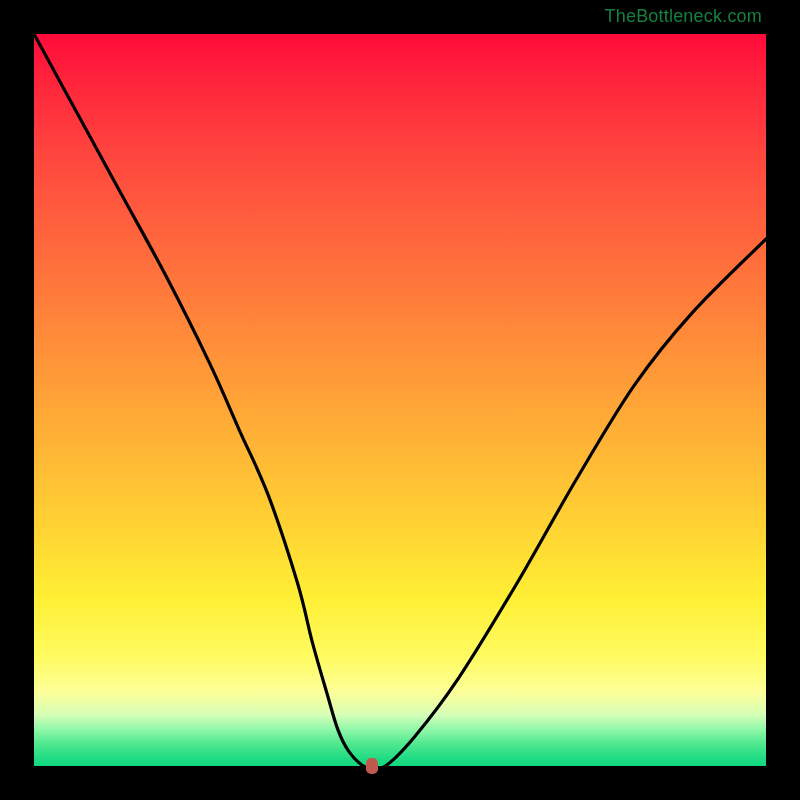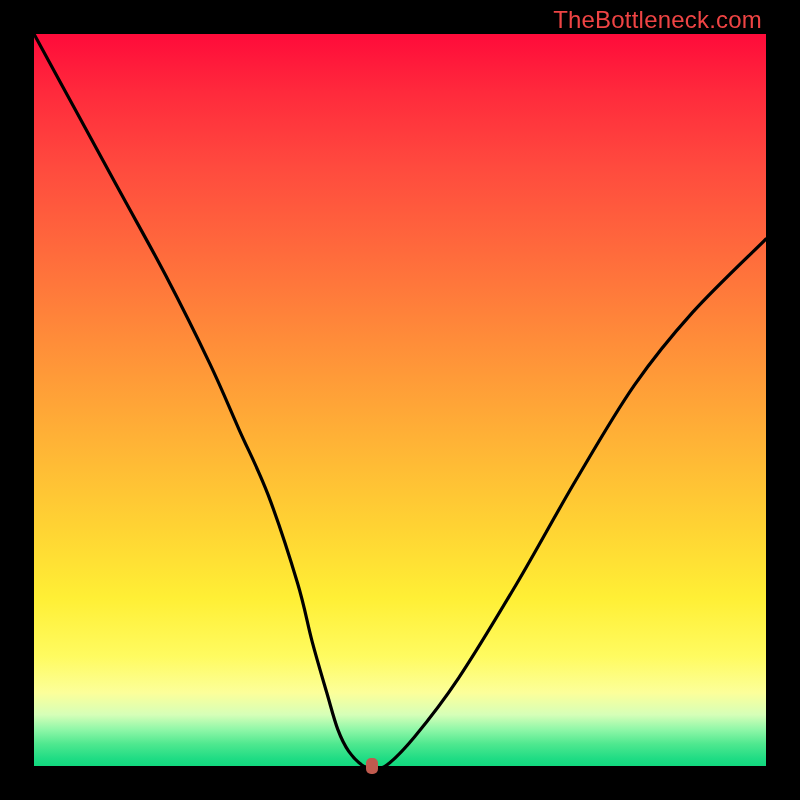--- a/index.html
+++ b/index.html
@@ -39,22 +39,22 @@
       #90f7a8 95%,
       #4fe88f 97%,
       #1fdc84 99%,
       #11d97e 100%
     );
   }
   .watermark {
     position: absolute;
     top: 6px;
     right: 38px;
-    color: #ef4444;
-    font-size: 24px;
+    color: #15803d;
+    font-size: 18px;
     letter-spacing: 0.2px;
     font-weight: 400;
   }
   svg.curve {
     position: absolute;
     left: 0;
     top: 0;
     width: 732px;
     height: 732px;
   }

